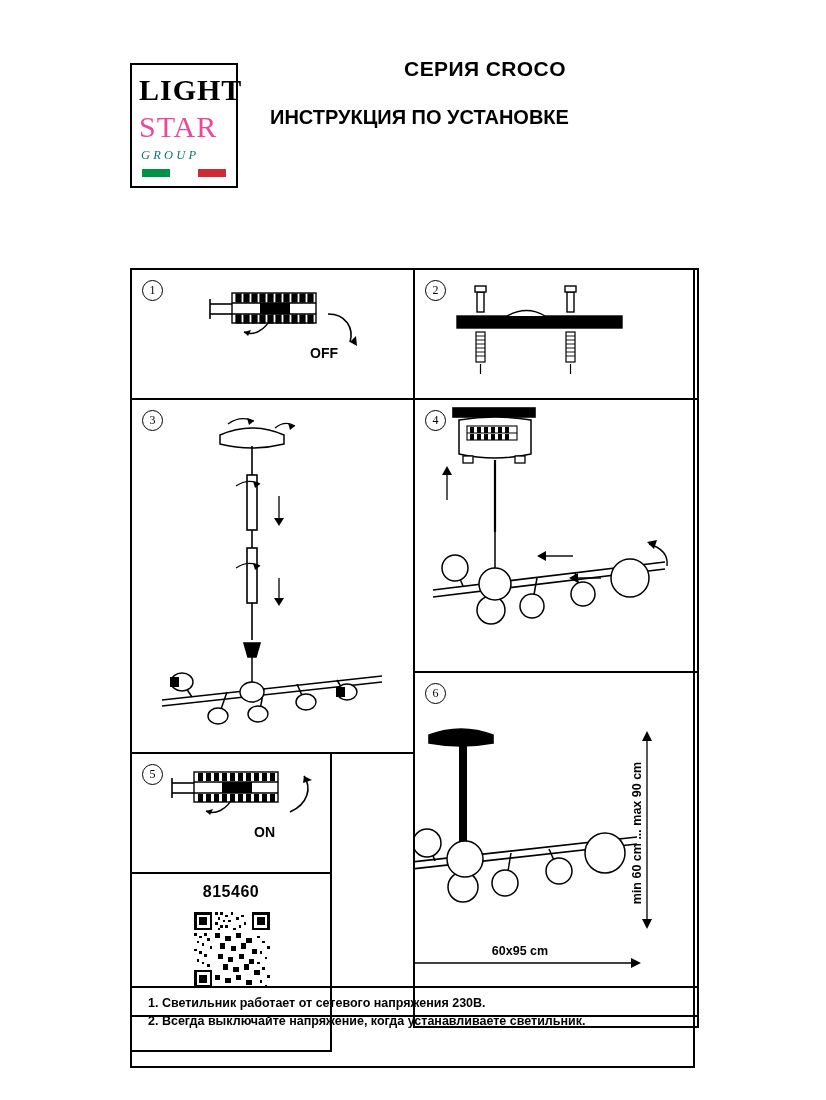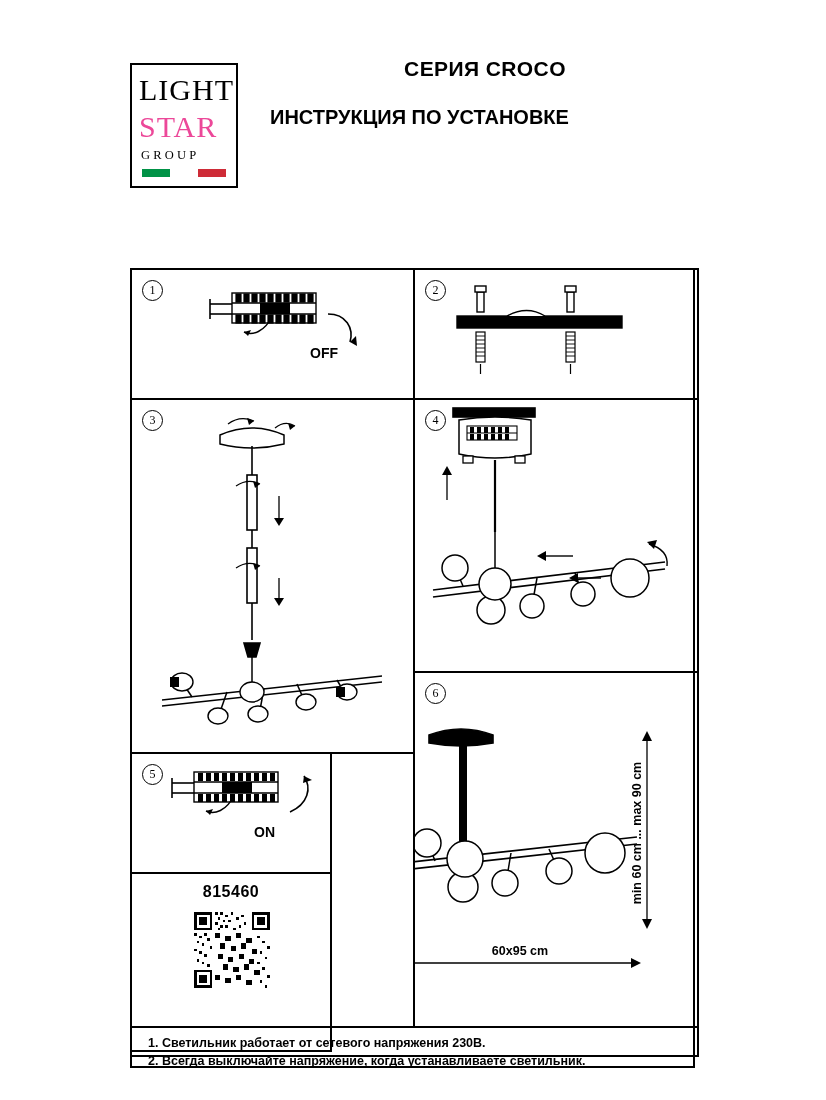--- a/index.html
+++ b/index.html
@@ -38,42 +38,43 @@
     height: 125px;
     border: 2px solid #000;
     box-sizing: border-box;
   }
   .logo-light {
     position: absolute;
     left: 7px;
     top: 8px;
     font-size: 30px;
     letter-spacing: 1px;
-    font-weight: 400;
+    font-weight: 700;
     font-family: "Liberation Serif", serif;
     color: #000;
   }
   .logo-star {
     position: absolute;
     left: 7px;
     top: 45px;
     font-size: 30px;
     letter-spacing: 1px;
     font-weight: 400;
     font-family: "Liberation Serif", serif;
     color: #ec4899;
   }
   .logo-group {
     position: absolute;
     left: 9px;
     top: 83px;
     font-size: 12.5px;
     letter-spacing: 3.2px;
     font-family: "Liberation Serif", serif;
-    color: #000000;
+    color: #0f766e;
+    font-style: italic;
   }
   .flag {
     position: absolute;
     left: 10px;
     top: 104px;
     width: 84px;
     height: 8px;
     display: flex;
   }
   .flag i { display: block; height: 100%; flex: 1 1 33.33%; }
@@ -122,21 +123,21 @@
     box-sizing: border-box;
     border: 2px solid #000;
   }
   .p1 { left: -2px;  top: -2px;  width: 285px; height: 132px; }
   .p2 { left: 281px; top: -2px;  width: 286px; height: 132px; }
   .p3 { left: -2px;  top: 128px; width: 285px; height: 356px; }
   .p4 { left: 281px; top: 128px; width: 286px; height: 275px; }
   .p5 { left: -2px;  top: 482px; width: 202px; height: 122px; }
   .p6 { left: 281px; top: 401px; width: 286px; height: 357px; }
   .pqr { left: -2px; top: 602px; width: 202px; height: 180px; }
-  .pnote { left: -2px; top: 756px; width: 569px; height: 31px; padding-left: 23px; }
+  .pnote { left: -2px; top: 716px; width: 569px; height: 31px; padding-left: 23px; }
 
   .num {
     position: absolute;
     left: 10px;
     top: 10px;
     width: 19px;
     height: 19px;
     border: 1.6px solid #000;
     border-radius: 50%;
     font-size: 12px;

